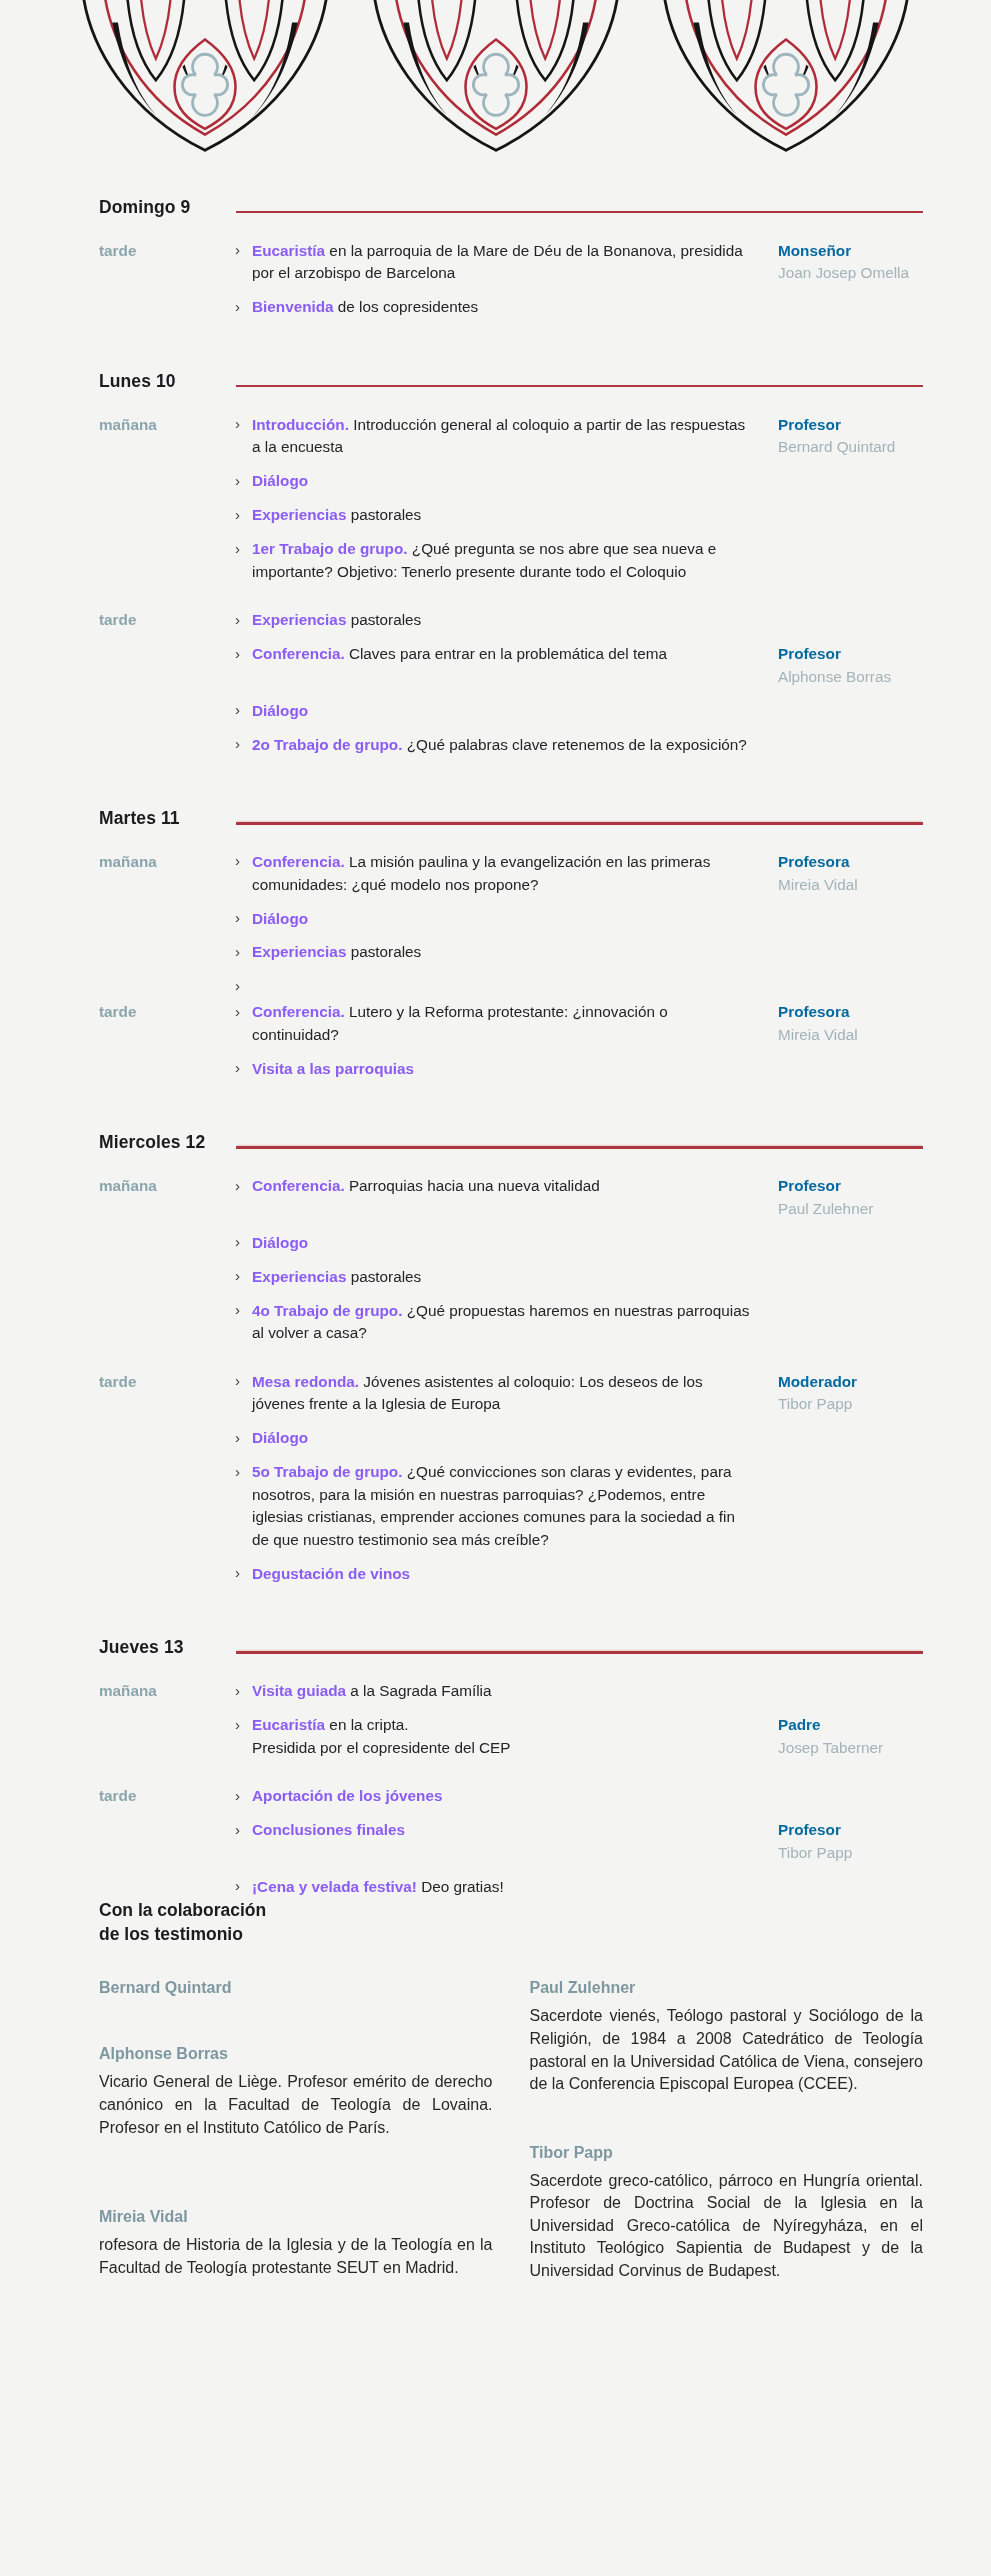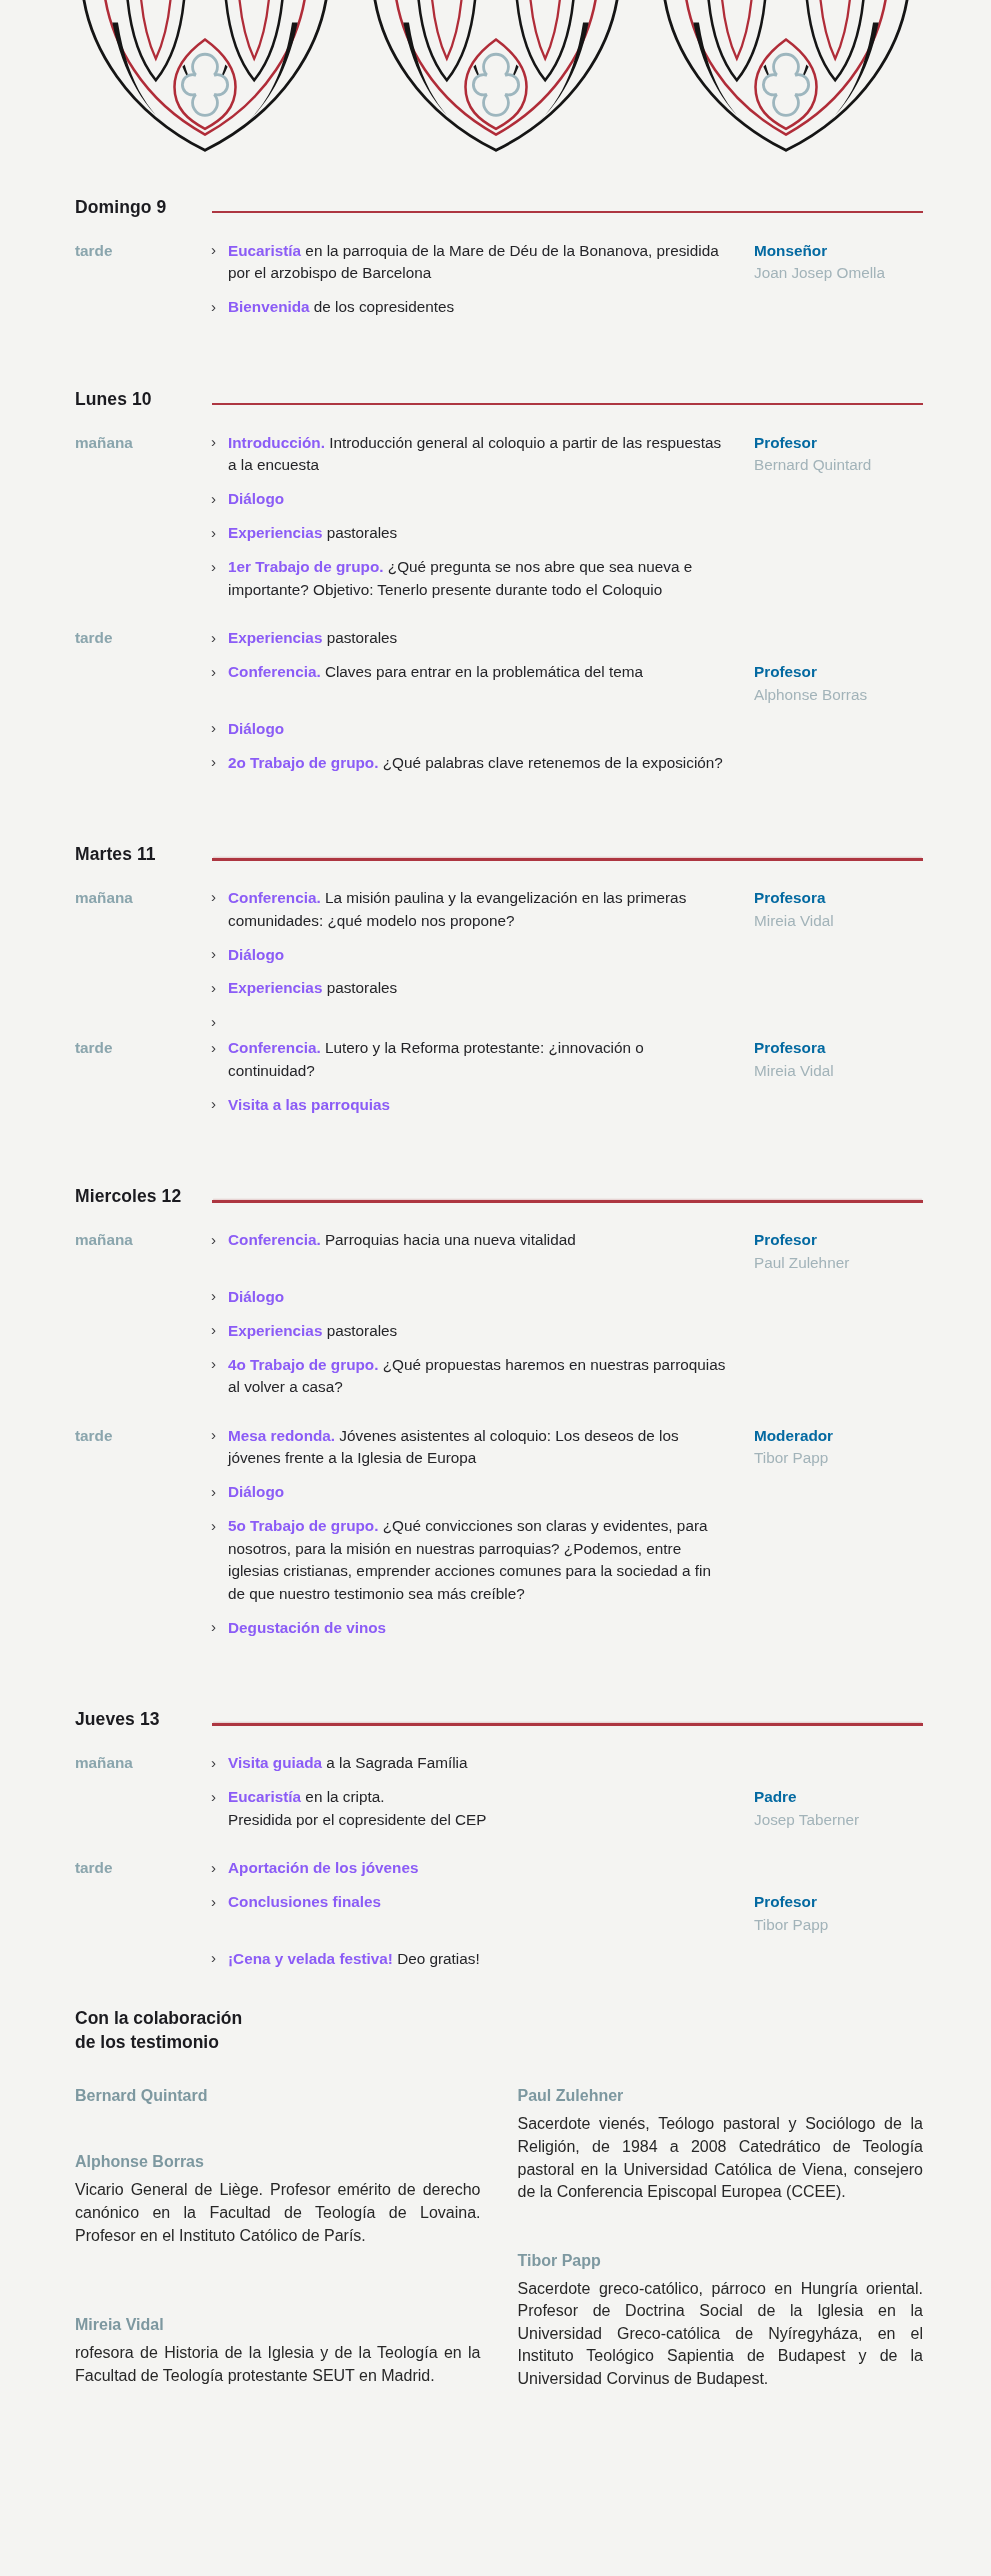--- a/index.html
+++ b/index.html
@@ -31,22 +31,22 @@
     column-gap:30.5px;
     overflow:hidden;
   }
   .ornaments svg{display:block;width:260px;height:156px;overflow:hidden;}
   .o-black{stroke:var(--crest-black);fill:none;}
   .o-red{stroke:var(--crest-red);fill:none;}
   .o-teal{stroke:var(--crest-teal);fill:var(--bg);}
   .o-fill{fill:var(--crest-black);stroke:none;}
   .o-erase{fill:var(--bg);stroke:none;}
   
-  .content{padding:0 68px 0 75px;}
-  .day-section{margin-top:70px;}
+  .content{padding:0 68px 0 99px;}
+  .day-section{margin-top:52px;}
   .day-section.first{margin-top:41px;}
   .day-header{display:flex;align-items:flex-start;}
   .day-title{
     width:137px;flex:0 0 137px;
     font-size:17.5px;font-weight:bold;color:var(--ink);
     line-height:20.3px;letter-spacing:0.1px;
   }
   .day-rule{
     flex:1;height:2.8px;margin-top:13.6px;
     background:var(--red);
@@ -70,21 +70,20 @@
   }
   .item-cell .bullet{
     position:absolute;left:0;top:-0.6px;color:#3c3c40;font-weight:normal;
   }
   .item-cell b{color:#8b5cf6;}
   .name-cell{font-size:15.3px;line-height:22.6px;}
   .name-cell .role{font-weight:bold;color:#0369a1;}
   .name-cell .person{color:var(--name-gray);}
   
   .collab-heading{
-    margin-top:36px;
     font-size:17.5px;line-height:24px;font-weight:bold;color:var(--ink);
   }
   .profiles{
     margin-top:32px;
     display:grid;grid-template-columns:1fr 1fr;column-gap:37px;
   }
   .profile + .profile{margin-top:47px;}
   .profile.extra-gap{margin-top:68px;}
   .profile .p-name{
     font-size:16px;font-weight:bold;color:var(--teal-dark);

